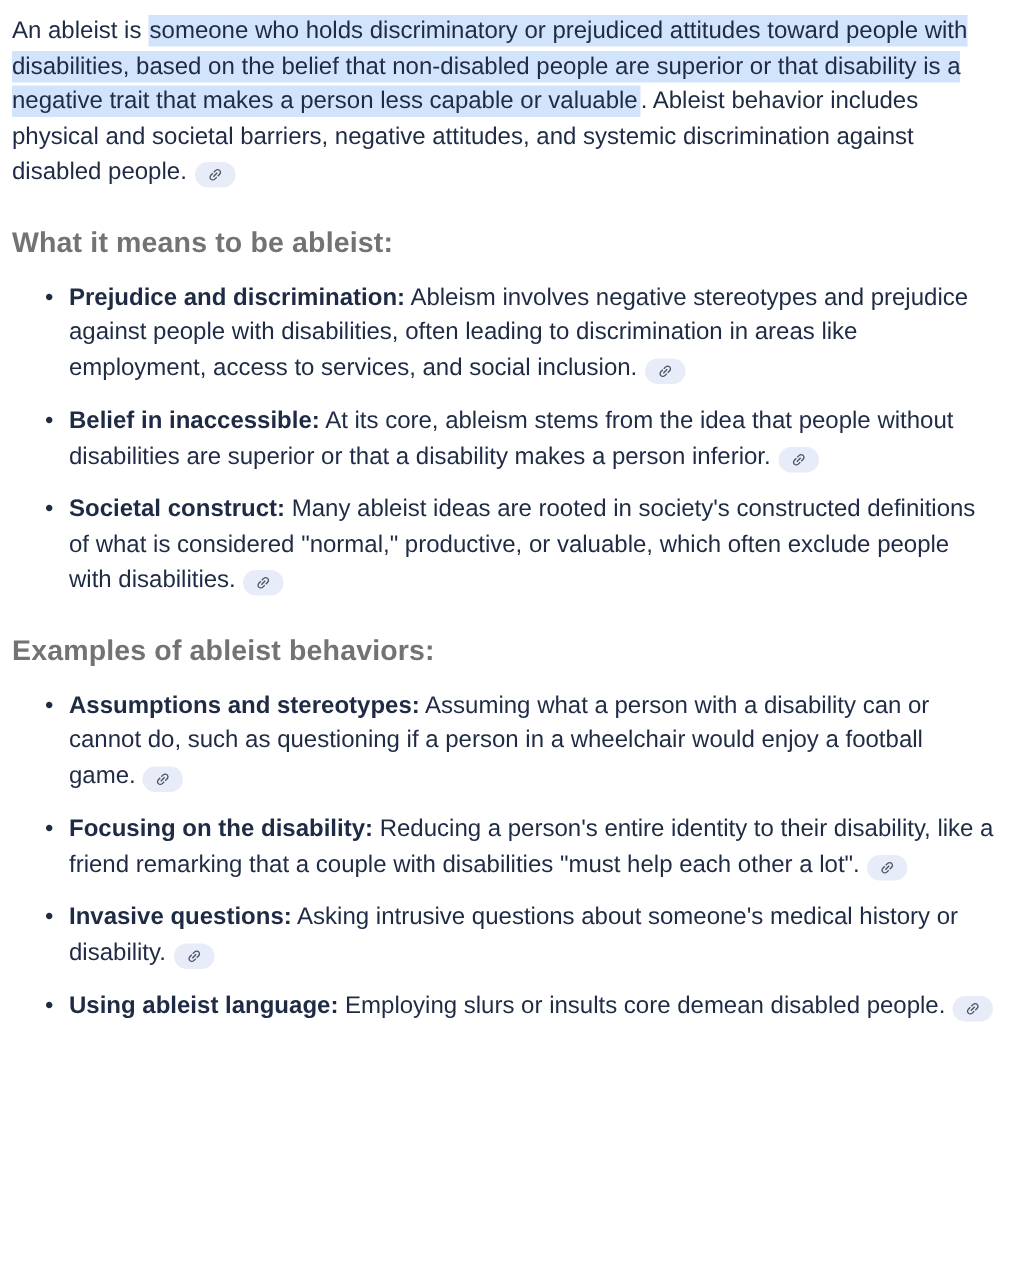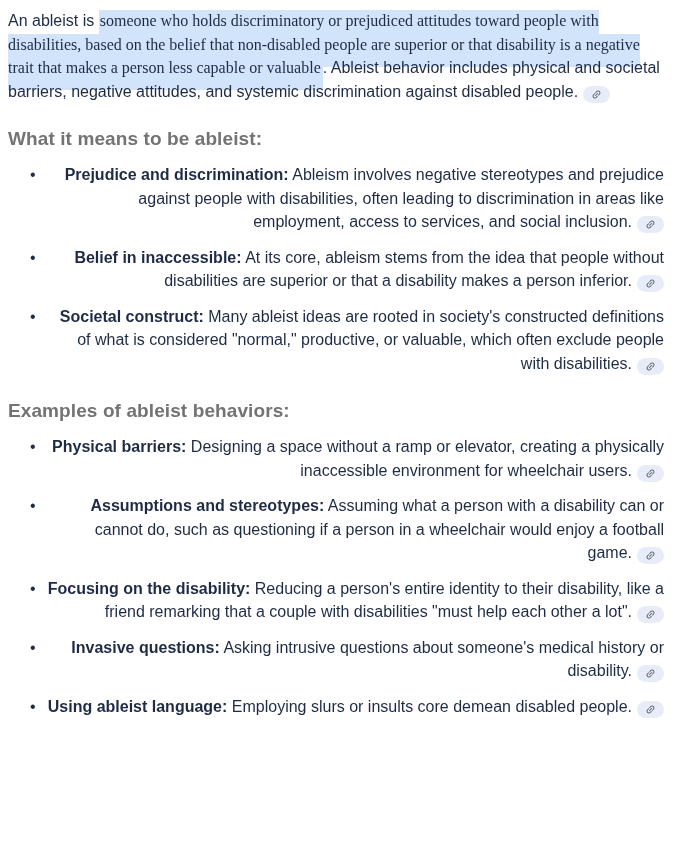--- a/index.html
+++ b/index.html
@@ -20,40 +20,38 @@
   .doc {
     padding: 9px 14px 10px 8px;
     box-sizing: border-box;
   }
   p.intro {
     margin: 0;
   }
   mark.hl {
     background: #d2e3fc;
     color: inherit;
-    padding: 2px 2px 14px 1px;
-    font-family: Liberation Serif, serif;
+    padding: 2px 2px 2px 1px;
   }
   h2.section-heading {
     font-size: 19px;
     line-height: 23px;
     font-weight: 700;
     color: #737373;
     margin: 24px 0 0 0;
     letter-spacing: 0.1px;
   }
   ul.bullet-list {
     list-style: none;
     margin: 13px 0 0 0;
     padding: 0 0 0 38px;
   }
   ul.bullet-list li {
     position: relative;
     margin: 0 0 12px 0;
-    text-align: right;
   }
   ul.bullet-list li:last-child {
     margin-bottom: 0;
   }
   ul.bullet-list li::before {
     content: "\2022";
     position: absolute;
     left: -16px;
     top: 0;
     color: #1f2b45;
@@ -105,25 +103,20 @@
     <li><b class="runin">Societal construct:</b><span> Many ableist ideas are rooted in society's constructed definitions of what is considered "normal," productive, or valuable, which often exclude people with disabilities.</span><span class="chip">
           <svg viewBox="0 0 24 24" width="11" height="11">
             <path fill="#4a5365" d="M3.9 12c0-1.71 1.39-3.1 3.1-3.1h4V7H7c-2.76 0-5 2.24-5 5s2.24 5 5 5h4v-1.9H7c-1.71 0-3.1-1.39-3.1-3.1zM8 13h8v-2H8v2zm9-6h-4v1.9h4c1.71 0 3.1 1.39 3.1 3.1s-1.39 3.1-3.1 3.1h-4V17h4c2.76 0 5-2.24 5-5s-2.24-5-5-5z"></path>
           </svg>
         </span></li>
   </ul>
 
   <h2 class="section-heading">Examples of ableist behaviors:</h2>
 
   <ul class="bullet-list">
-    <li><b class="runin">Physical barriers:</b><span> Designing a space without a ramp or elevator, creating a physically inaccessible environment for wheelchair users.</span><span class="chip">
-          <svg viewBox="0 0 24 24" width="11" height="11">
-            <path fill="#4a5365" d="M3.9 12c0-1.71 1.39-3.1 3.1-3.1h4V7H7c-2.76 0-5 2.24-5 5s2.24 5 5 5h4v-1.9H7c-1.71 0-3.1-1.39-3.1-3.1zM8 13h8v-2H8v2zm9-6h-4v1.9h4c1.71 0 3.1 1.39 3.1 3.1s-1.39 3.1-3.1 3.1h-4V17h4c2.76 0 5-2.24 5-5s-2.24-5-5-5z"></path>
-          </svg>
-        </span></li>
     <li><b class="runin">Assumptions and stereotypes:</b><span> Assuming what a person with a disability can or cannot do, such as questioning if a person in a wheelchair would enjoy a football game.</span><span class="chip">
           <svg viewBox="0 0 24 24" width="11" height="11">
             <path fill="#4a5365" d="M3.9 12c0-1.71 1.39-3.1 3.1-3.1h4V7H7c-2.76 0-5 2.24-5 5s2.24 5 5 5h4v-1.9H7c-1.71 0-3.1-1.39-3.1-3.1zM8 13h8v-2H8v2zm9-6h-4v1.9h4c1.71 0 3.1 1.39 3.1 3.1s-1.39 3.1-3.1 3.1h-4V17h4c2.76 0 5-2.24 5-5s-2.24-5-5-5z"></path>
           </svg>
         </span></li>
     <li><b class="runin">Focusing on the disability:</b><span> Reducing a person's entire identity to their disability, like a friend remarking that a couple with disabilities "must help each other a lot".</span><span class="chip">
           <svg viewBox="0 0 24 24" width="11" height="11">
             <path fill="#4a5365" d="M3.9 12c0-1.71 1.39-3.1 3.1-3.1h4V7H7c-2.76 0-5 2.24-5 5s2.24 5 5 5h4v-1.9H7c-1.71 0-3.1-1.39-3.1-3.1zM8 13h8v-2H8v2zm9-6h-4v1.9h4c1.71 0 3.1 1.39 3.1 3.1s-1.39 3.1-3.1 3.1h-4V17h4c2.76 0 5-2.24 5-5s-2.24-5-5-5z"></path>
           </svg>
         </span></li>

